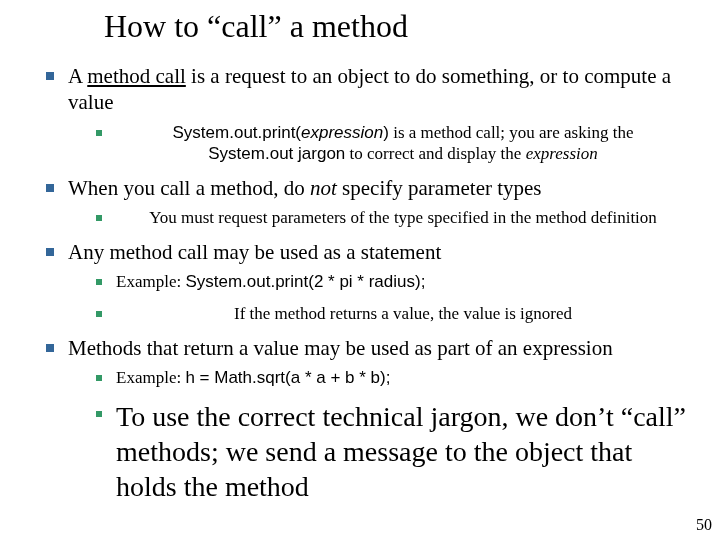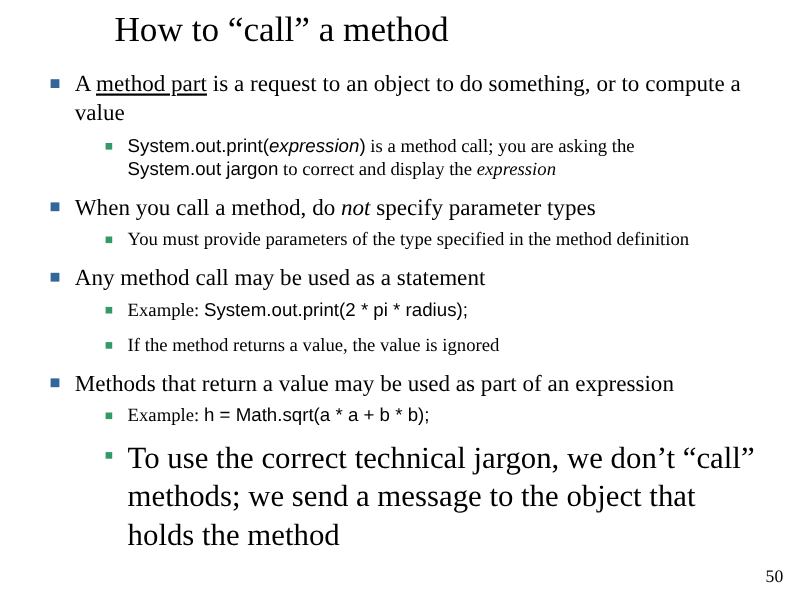--- a/index.html
+++ b/index.html
@@ -49,21 +49,21 @@
     height: 8px;
     background: #336699;
   }
   .bullet-lvl1 .sq-big { margin-top: 0.42em; }
   .sq-small {
     width: 6px;
     height: 6px;
     background: #339966;
   }
   .txt { flex: 1 1 auto; }
-  .big-gap { margin-bottom: 10px; }
+  .big-gap { margin-bottom: 10px; text-align: center; }
   .sans { font-family: Arial, Helvetica, sans-serif; }
   .italic { font-style: italic; }
   .u { text-decoration: underline; }
   .pagenum {
     position: absolute;
     right: 8px;
     bottom: 6px;
     font-size: 16px;
     margin-top: 48px;
   }
@@ -71,40 +71,40 @@
 </head>
 <body>
 
 <div class="slide">
 
   <h1 class="title">How to “call” a method</h1>
 
   <div class="bullet-lvl1">
     <span class="sq sq-big"></span>
     <span class="txt">
-      <span>A </span><span class="u">method part</span><span> is a request to an object to do something, or to compute a value</span>
+      <span>A </span><span class="u">method call</span><span> is a request to an object to do something, or to compute a value</span>
     </span>
   </div>
   <div class="bullet-lvl2 big-gap">
     <span class="sq sq-small"></span>
     <span class="txt">
       <span class="sans">System.out.print(</span><span class="sans italic">expression</span><span class="sans">)</span><span> is a method call; you are asking the</span><br>
       <span class="sans">System.out </span><span class="sans">jargon</span><span> to correct and display the </span><span class="italic">expression</span>
     </span>
   </div>
 
   <div class="bullet-lvl1">
     <span class="sq sq-big"></span>
     <span class="txt">
       <span>When you call a method, do </span><span class="italic">not</span><span> specify parameter types</span>
     </span>
   </div>
   <div class="bullet-lvl2 big-gap">
     <span class="sq sq-small"></span>
-    <span class="txt">You must provide parameters of the type specified in the method definition</span>
+    <span class="txt">You must request parameters of the type specified in the method definition</span>
   </div>
 
   <div class="bullet-lvl1">
     <span class="sq sq-big"></span>
     <span class="txt">Any method call may be used as a statement</span>
   </div>
   <div class="bullet-lvl2">
     <span class="sq sq-small"></span>
     <span class="txt">
       <span>Example: </span><span class="sans">System.out.print(2 * pi * radius);</span>

